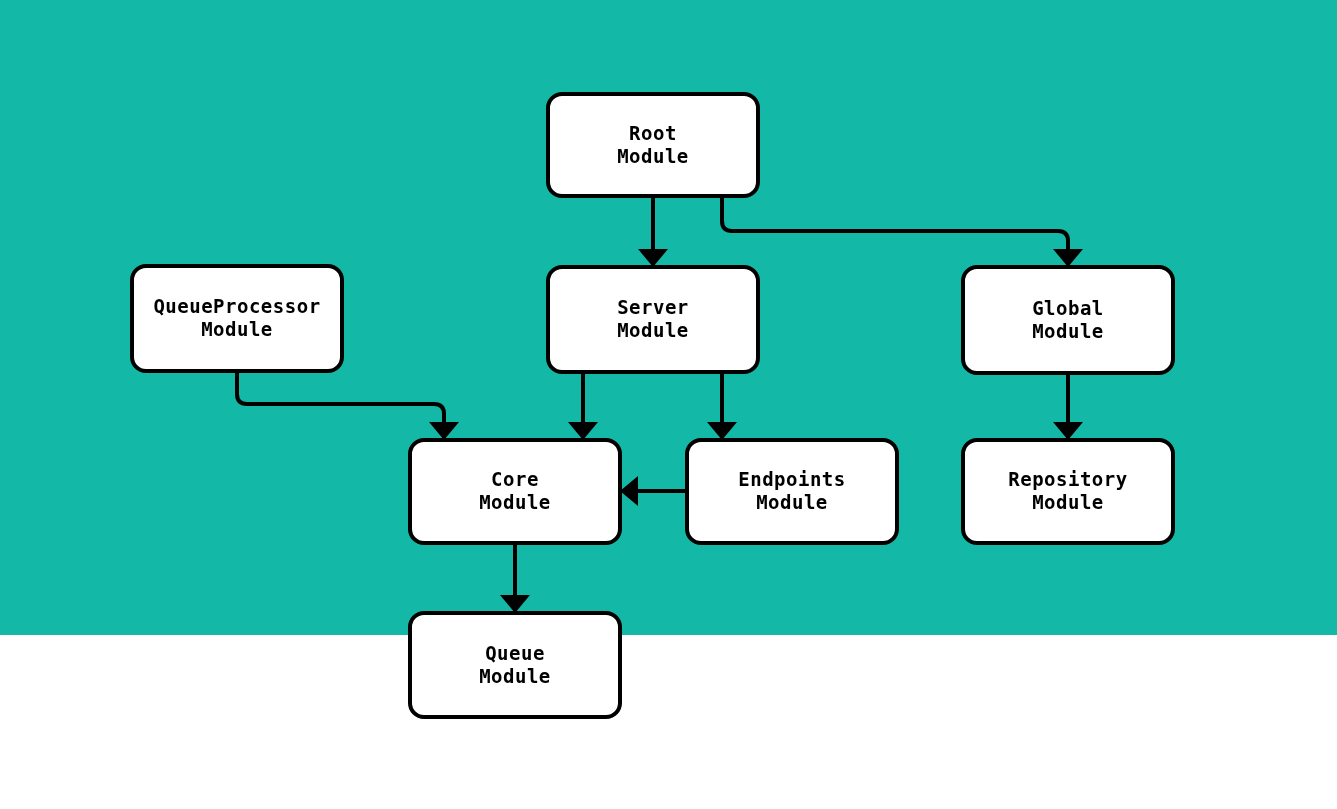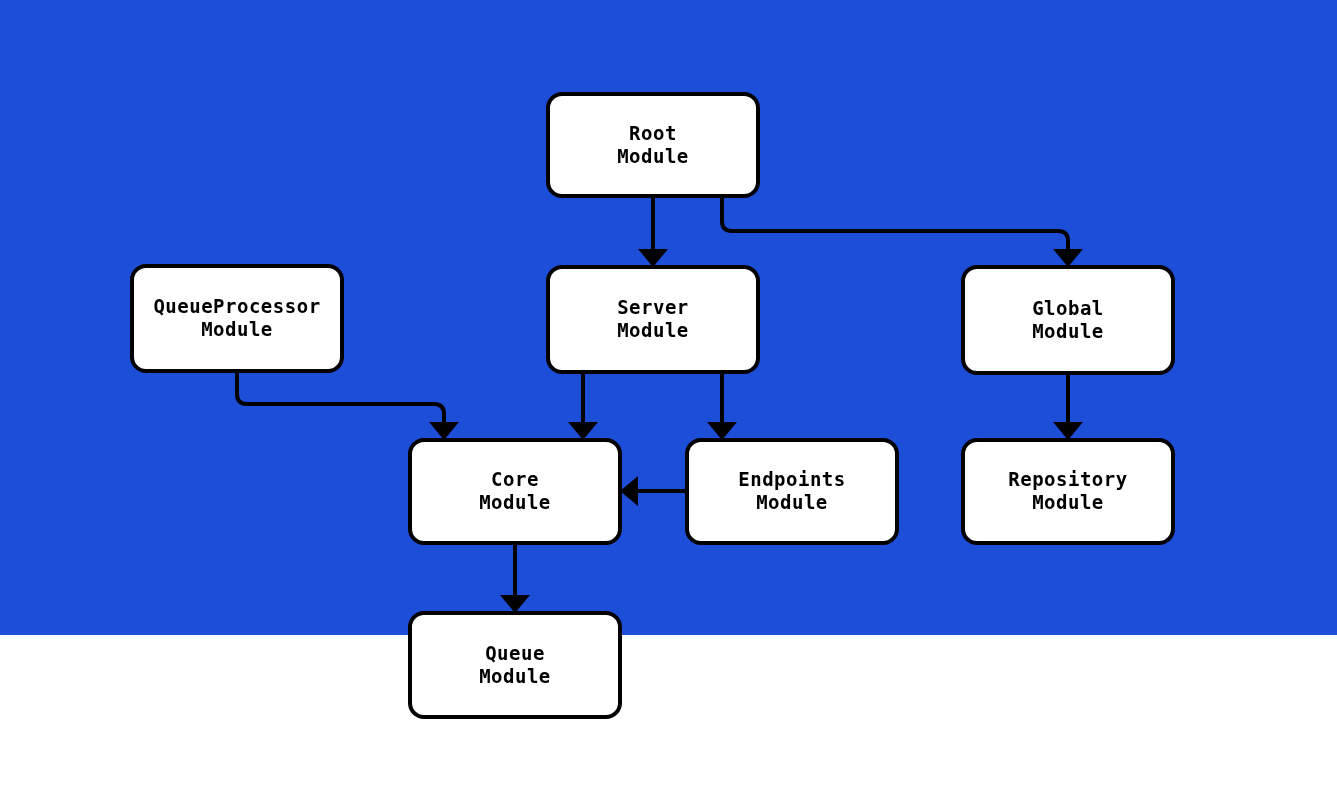--- a/index.html
+++ b/index.html
@@ -11,21 +11,21 @@
   body {
     width: 1337px;
     height: 809px;
     overflow: hidden;
     font-family: "DejaVu Sans Mono", "Liberation Mono", monospace;
   }
   #diagram-root {
     position: relative;
     width: 1337px;
     height: 635px;
-    background: #1d4ed8;
+    background: #14b8a6;
   }
   svg#diagram-canvas {
     display: block;
     width: 1337px;
     height: 809px;
   }
   .node-box {
     fill: #ffffff;
     stroke: #000000;
     stroke-width: 4;

